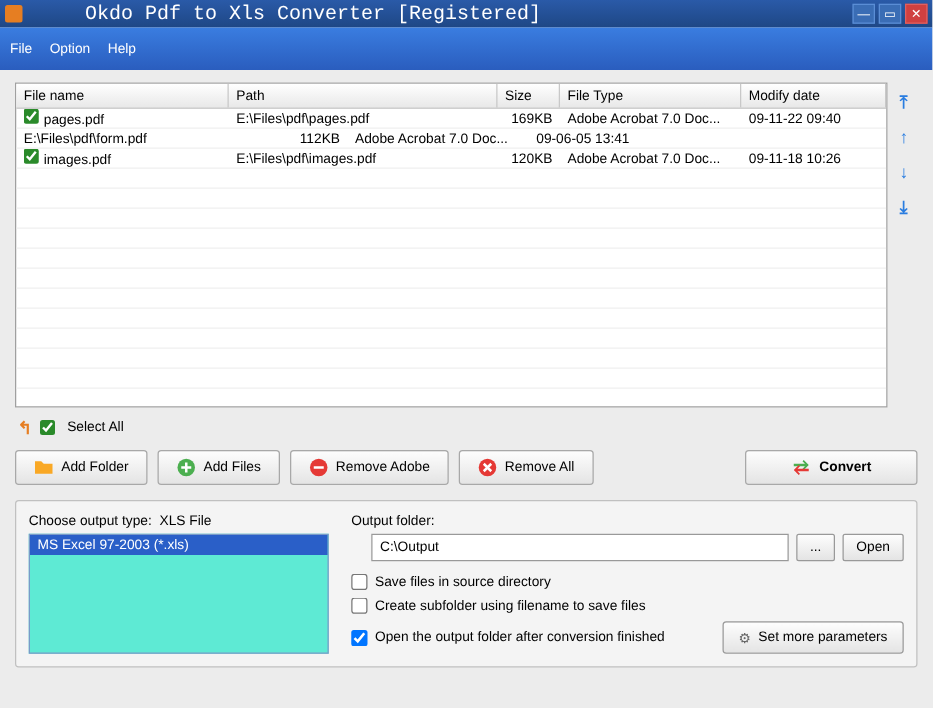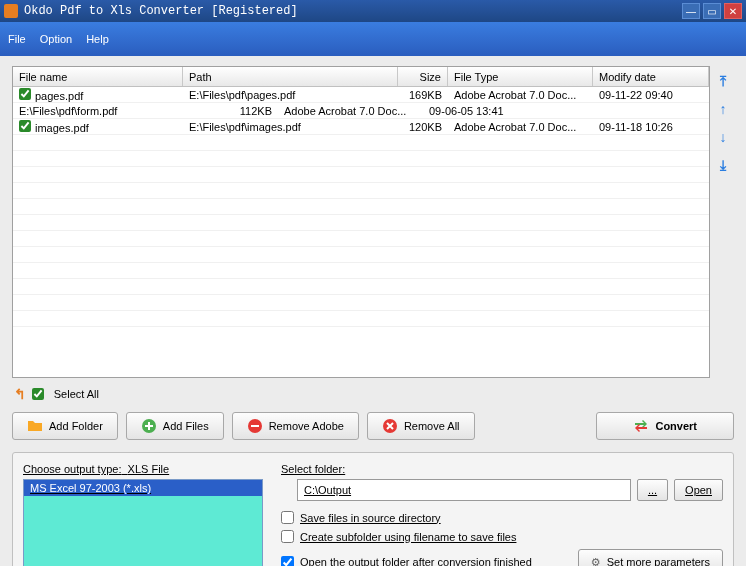--- a/index.html
+++ b/index.html
@@ -1,36 +1,36 @@
 <!DOCTYPE html>
 <html><head>
 <meta charset="utf-8">
 <style>
 * { margin: 0; padding: 0; box-sizing: border-box; font-family: Tahoma, Arial, sans-serif; font-size: 11px; }
 body { background: #ececec; width: 746px; height: 566px; overflow: hidden; }
 
 .titlebar { height: 22px; background: linear-gradient(#2a5aa8, #1e4785); display: flex; align-items: center; padding: 0 4px; color: #fff; }
 .titlebar-icon { width: 14px; height: 14px; background: #e67e22; border-radius: 2px; margin-right: 6px; }
-.titlebar-title { flex: 1; font-family: 'Courier New', monospace; font-size: 12px; }
+.titlebar-title { flex: 1; font-family: 'Courier New', monospace; font-size: 16px; margin-left: 44px; }
 .titlebar-btns { display: flex; gap: 3px; }
 .tbbtn { width: 18px; height: 16px; background: #3a6db5; border: 1px solid #5a8dd5; display: flex; align-items: center; justify-content: center; cursor: pointer; color: #fff; font-size: 10px; }
 .tbbtn.close { background: #d04040; border-color: #e06060; }
 
 .menubar { height: 34px; background: linear-gradient(#3a7de0, #2a5dbe); display: flex; align-items: center; padding: 12px 8px; gap: 14px; color: #fff; font-size: 12px; }
 .menuitem { cursor: pointer; }
 
 .content { padding: 10px 12px; }
 
 .table-area { display: flex; gap: 4px; }
-.table-wrap { flex: 1; border: 1px solid #a0a0a0; background: #fff; height: 312px; overflow: hidden; }
+.table-wrap { flex: 1; border: 1px solid #a0a0a0; background: #fff; height: 260px; overflow: hidden; }
 .thead { display: flex; background: linear-gradient(#fff, #e8e8e8); border-bottom: 1px solid #c0c0c0; height: 20px; align-items: center; }
 .th { padding: 0 6px; border-right: 1px solid #c8c8c8; height: 100%; display: flex; align-items: center; justify-content: space-between; }
 .col-name { width: 170px; }
 .col-path { width: 215px; }
-.col-size { width: 50px; justify-content: flex-end; }
+.col-size { width: 50px; justify-content: flex-start; }
 .col-type { width: 145px; }
 .col-date { flex: 1; }
 
 .tbody { }
 .trow { display: flex; height: 16px; align-items: center; border-bottom: 1px solid #f0f0f0; }
 .td { padding: 0 6px; overflow: hidden; white-space: nowrap; text-overflow: ellipsis; }
 .td.col-size { text-align: right; }
 .chk { width: 12px; height: 12px; margin-right: 4px; accent-color: #2a8a2a; }
 
 .side-arrows { width: 20px; display: flex; flex-direction: column; gap: 10px; padding-top: 6px; }
@@ -38,21 +38,21 @@
 
 .selectall-row { display: flex; align-items: center; gap: 6px; margin: 8px 0 10px 2px; }
 .selectall-row .upic { color: #e67e22; font-size: 14px; font-weight: bold; }
 
 .btnrow { display: flex; gap: 8px; margin-bottom: 12px; }
 .btnrow .spacer { flex: 1; }
 .btn { height: 28px; padding: 0 14px; background: linear-gradient(#fdfdfd, #e4e4e4); border: 1px solid #a8a8a8; border-radius: 3px; display: flex; align-items: center; gap: 6px; cursor: pointer; font-size: 11px; }
 .btn.wide { padding: 0 36px; font-weight: bold; }
 .btn svg, .btn .bicon { width: 16px; height: 16px; }
 
-.lower { display: flex; gap: 18px; border: 1px solid #c0c0c0; border-radius: 3px; padding: 10px; background: #f4f4f4; text-decoration: underline; }
+.lower { display: flex; gap: 18px; border: 1px solid #c0c0c0; border-radius: 3px; padding: 10px; background: #f4f4f4; }
 .lower-left { width: 240px; }
 .lower-right { flex: 1; }
 .section-label { margin-bottom: 4px; }
 .typelist { border: 1px solid #7a9ac8; background: #5eead4; height: 96px; }
 .typeitem { background: #2a5fc8; color: #fff; padding: 2px 6px; }
 
 .outrow { display: flex; gap: 6px; align-items: center; margin-bottom: 10px; padding-left: 16px; }
 .outinput { flex: 1; height: 22px; border: 1px solid #999; padding: 0 6px; background: #fff; }
 .smbtn { height: 22px; padding: 0 10px; background: linear-gradient(#fdfdfd, #e4e4e4); border: 1px solid #999; border-radius: 2px; cursor: pointer; }
 
@@ -192,21 +192,21 @@
   <div class="lower">
     <div class="lower-left">
       <div class="section-label">
         <span>Choose output type:</span>&nbsp;&nbsp;<span>XLS File</span>
       </div>
       <div class="typelist">
         <div class="typeitem">MS Excel 97-2003 (*.xls)</div>
       </div>
     </div>
     <div class="lower-right">
-      <div class="section-label">Select folder:</div>
+      <div class="section-label">Output folder:</div>
       <div class="outrow">
         <input class="outinput" value="C:\Output" style="">
         <button class="smbtn">...</button>
         <button class="smbtn">Open</button>
       </div>
       <div class="optrow">
         <input type="checkbox" style="">
         <span>Save files in source directory</span>
       </div>
       <div class="optrow">

